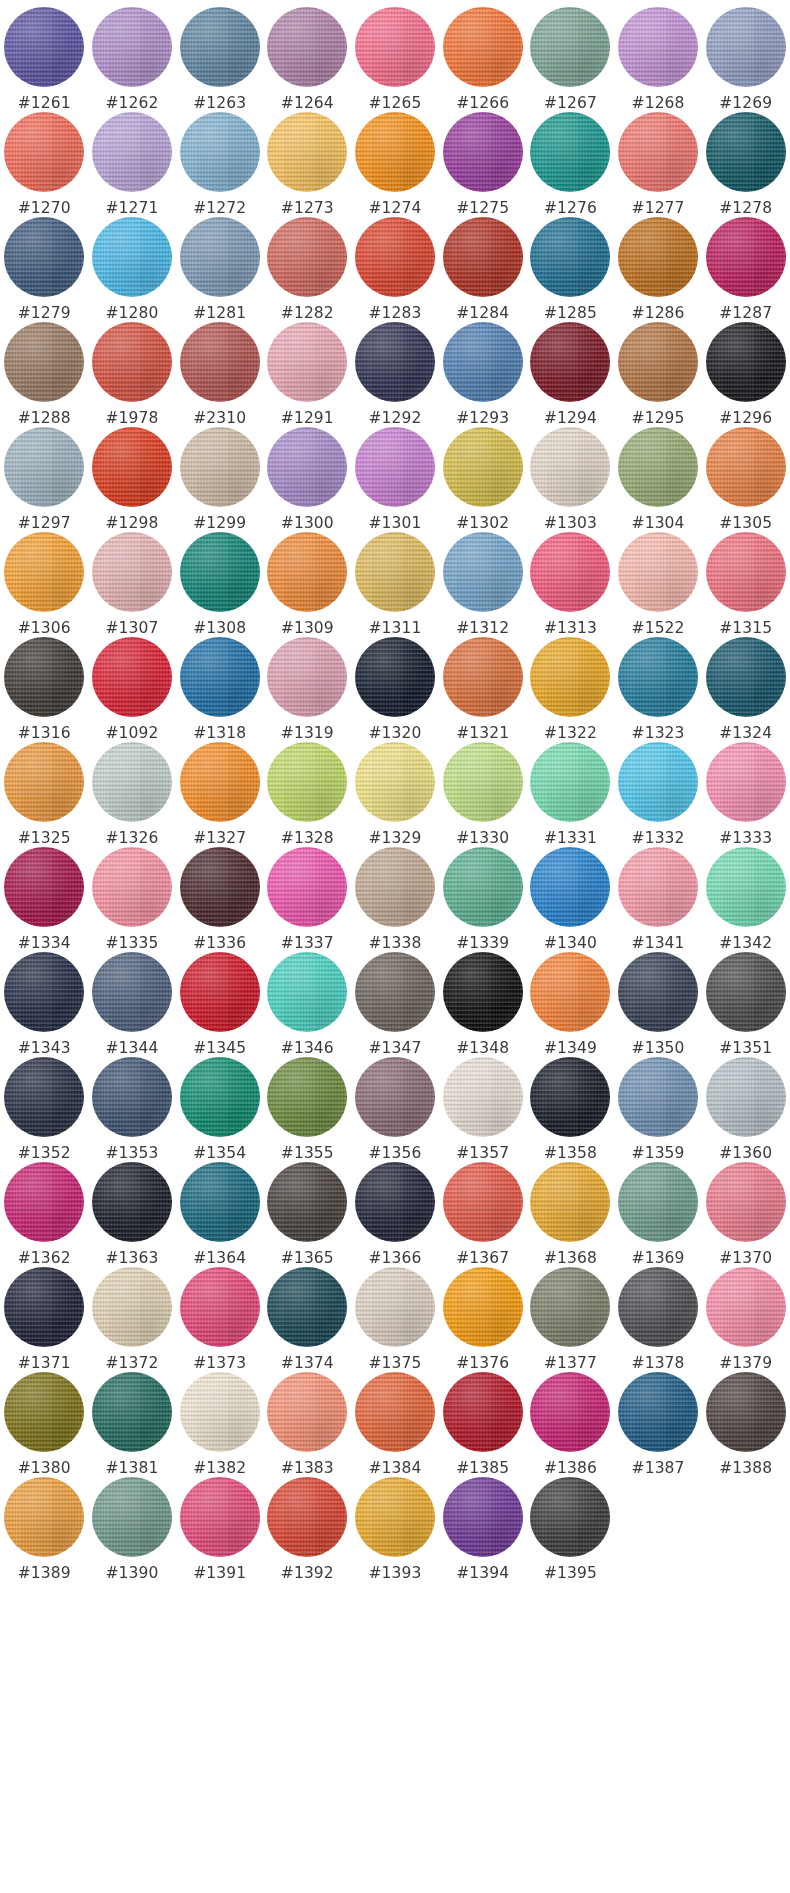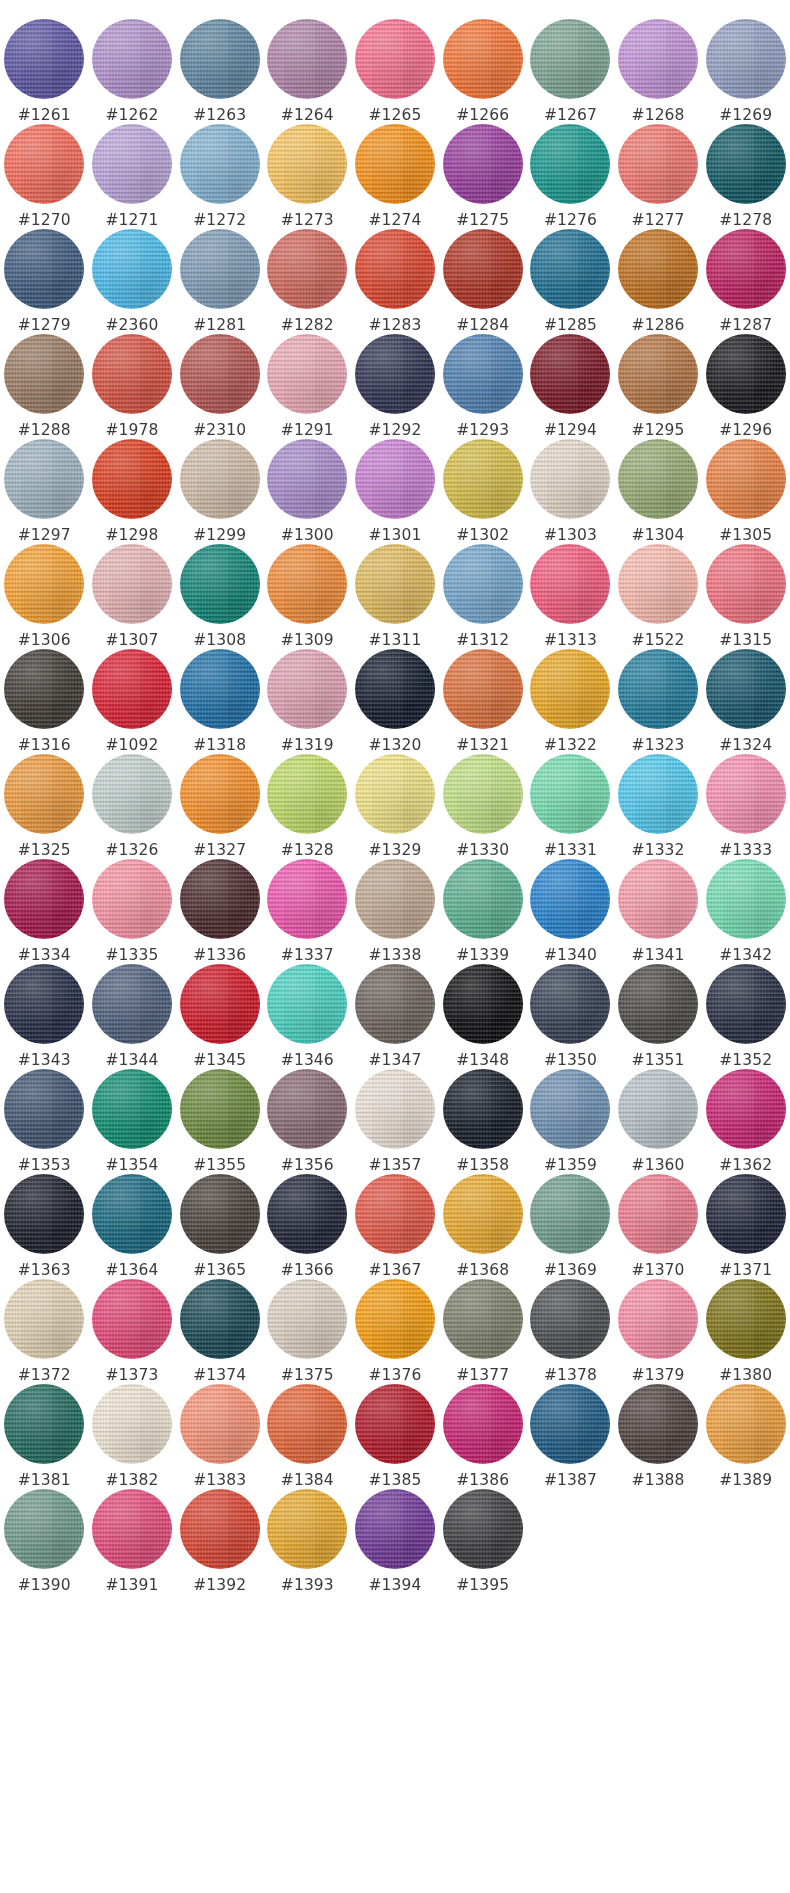--- a/index.html
+++ b/index.html
@@ -13,21 +13,21 @@
     height: 1893px;
     font-family: "DejaVu Sans", "Liberation Sans", sans-serif;
     overflow: hidden;
   }
 
   #swatch-grid {
     width: 790px;
     display: grid;
     grid-template-columns: repeat(9, 87.7px);
     grid-auto-rows: 105px;
-    padding-top: 19px;
+    padding-top: 7px;
     box-sizing: border-box;
     justify-content: center;
   }
 
   .swatch-cell {
     display: flex;
     flex-direction: column;
     align-items: center;
     justify-content: flex-start;
   }
@@ -170,21 +170,21 @@
     <div class="swatch-cell">
       <div class="swatch-disc" title="#1278" style="background-color: rgb(13, 87, 99);"></div>
       <div class="swatch-label">#1278</div>
     </div>
     <div class="swatch-cell">
       <div class="swatch-disc" title="#1279" style="background-color: rgb(60, 90, 126);"></div>
       <div class="swatch-label">#1279</div>
     </div>
     <div class="swatch-cell">
       <div class="swatch-disc" title="#1280" style="background-color: rgb(73, 188, 237);"></div>
-      <div class="swatch-label">#2360</div>
+      <div class="swatch-label">#1280</div>
     </div>
     <div class="swatch-cell">
       <div class="swatch-disc" title="#1281" style="background-color: rgb(126, 156, 184);"></div>
       <div class="swatch-label">#1281</div>
     </div>
     <div class="swatch-cell">
       <div class="swatch-disc" title="#1282" style="background-color: rgb(212, 103, 92);"></div>
       <div class="swatch-label">#1282</div>
     </div>
     <div class="swatch-cell">
@@ -441,20 +441,24 @@
     </div>
     <div class="swatch-cell">
       <div class="swatch-disc" title="#1347" style="background-color: rgb(109, 99, 92);"></div>
       <div class="swatch-label">#1347</div>
     </div>
     <div class="swatch-cell">
       <div class="swatch-disc" title="#1348" style="background-color: rgb(12, 12, 14);"></div>
       <div class="swatch-label">#1348</div>
     </div>
     <div class="swatch-cell">
+      <div class="swatch-disc" title="#1349" style="background-color: rgb(251, 132, 56);"></div>
+      <div class="swatch-label">#1349</div>
+    </div>
+    <div class="swatch-cell">
       <div class="swatch-disc" title="#1350" style="background-color: rgb(51, 62, 83);"></div>
       <div class="swatch-label">#1350</div>
     </div>
     <div class="swatch-cell">
       <div class="swatch-disc" title="#1351" style="background-color: rgb(75, 73, 71);"></div>
       <div class="swatch-label">#1351</div>
     </div>
     <div class="swatch-cell">
       <div class="swatch-disc" title="#1352" style="background-color: rgb(36, 43, 65);"></div>
       <div class="swatch-label">#1352</div>

